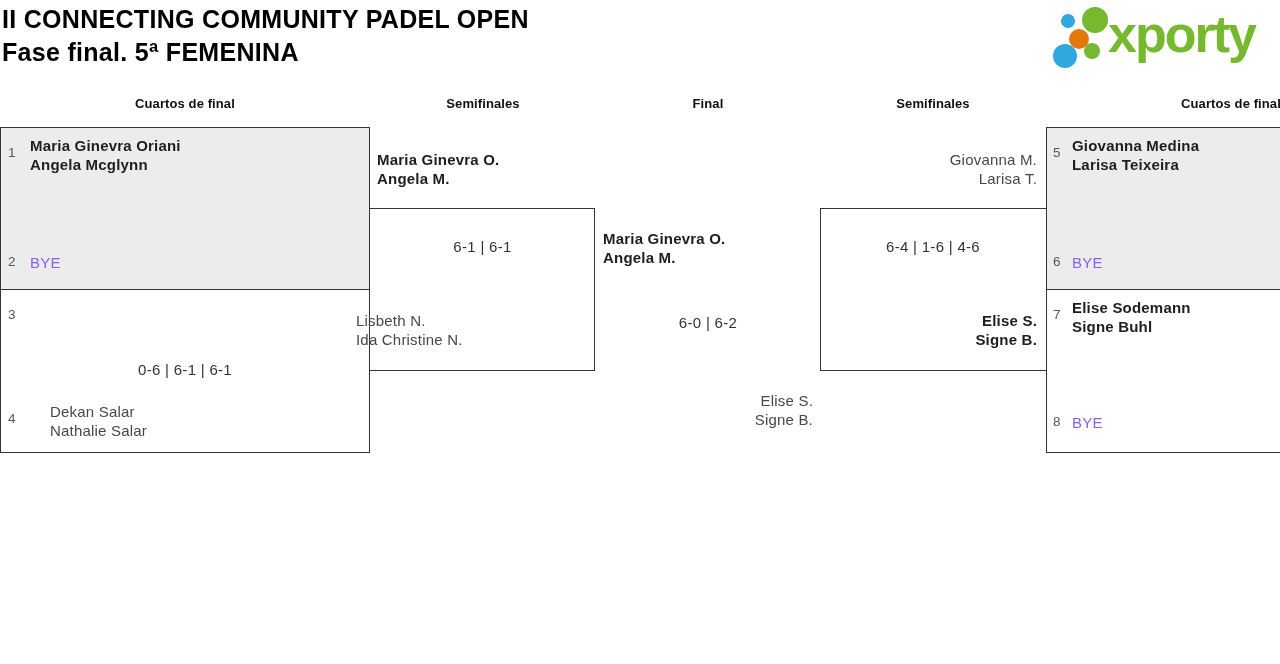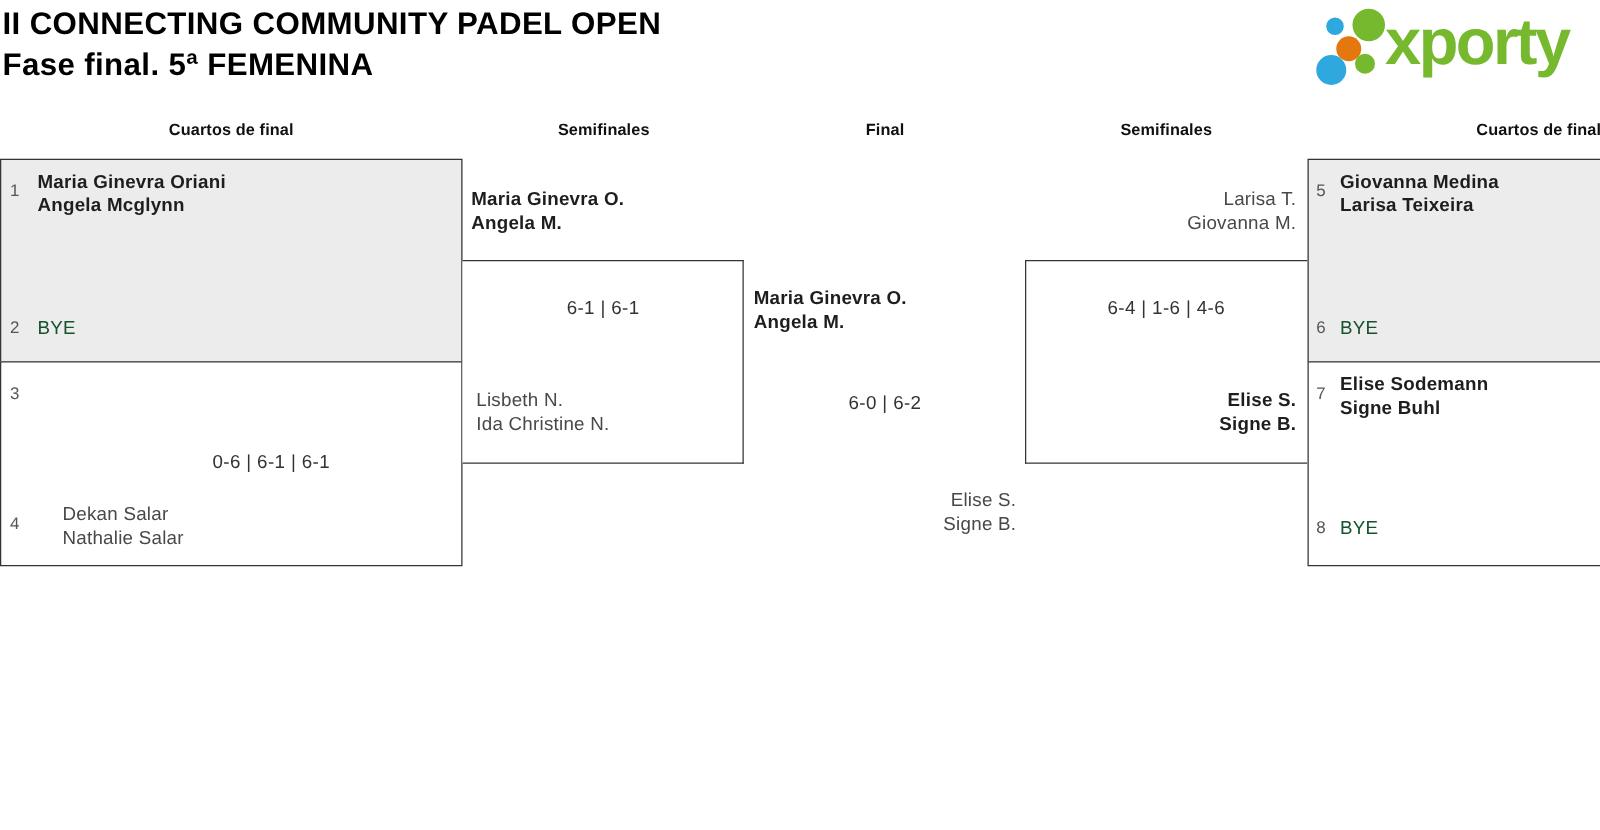--- a/index.html
+++ b/index.html
@@ -40,21 +40,21 @@
   .winner{font-weight:700;color:#1e1e1e;}
   .loser{font-weight:400;color:#484848;}
   .right-al{text-align:right;}
   .seed{
     position:absolute;font-size:13.5px;line-height:15px;color:#555;white-space:nowrap;
   }
   .score{
     position:absolute;font-size:15px;line-height:16px;color:#333;text-align:center;
     letter-spacing:0.3px;white-space:nowrap;
   }
-  .bye{font-weight:400;color:#14532d;}
+  .bye{font-weight:400;color:#8b5cf6;}
 </style>
 </head>
 <body>
 
 <div class="page">
 
   <div class="abs title">
     <div>II CONNECTING COMMUNITY PADEL OPEN</div>
     <div>Fase final. 5ª FEMENINA</div>
   </div>
@@ -83,50 +83,50 @@
 
   <div class="seed" style="left:8px;top:145px;">1</div>
   <div class="team winner" style="left:30px;top:136px;">
     <div>Maria Ginevra Oriani</div>
     <div>Angela Mcglynn</div>
   </div>
   <div class="seed" style="left:8px;top:254px;">2</div>
   <div class="team bye" style="left:30px;top:253px;">BYE</div>
 
   <div class="seed" style="left:8px;top:307px;">3</div>
-  <div class="score" style="left:0;top:362px;width:370px;margin-left:32px;">0-6 | 6-1 | 6-1</div>
+  <div class="score" style="left:0;top:362px;width:370px;">0-6 | 6-1 | 6-1</div>
   <div class="seed" style="left:8px;top:411px;">4</div>
   <div class="team loser" style="left:30px;top:402px;margin-left:20px;">
     <div>Dekan Salar</div>
     <div>Nathalie Salar</div>
   </div>
 
   <div class="team winner" style="left:377px;top:150px;">
     <div>Maria Ginevra O.</div>
     <div>Angela M.</div>
   </div>
   <div class="score" style="left:370px;top:239px;width:225px;">6-1 | 6-1</div>
-  <div class="team loser" style="left:381px;top:311px;">
+  <div class="team loser" style="left:356px;top:311px;">
     <div>Lisbeth N.</div>
     <div>Ida Christine N.</div>
   </div>
 
   <div class="team winner" style="left:603px;top:229px;">
     <div>Maria Ginevra O.</div>
     <div>Angela M.</div>
   </div>
   <div class="score" style="left:608px;top:315px;width:200px;">6-0 | 6-2</div>
   <div class="team loser right-al" style="left:613px;top:391px;width:200px;">
     <div>Elise S.</div>
     <div>Signe B.</div>
   </div>
 
   <div class="team loser right-al" style="left:837px;top:150px;width:200px;">
+    <div>Giovanna M.</div>
     <div>Larisa T.</div>
-    <div>Giovanna M.</div>
   </div>
   <div class="score" style="left:820px;top:239px;width:226px;">6-4 | 1-6 | 4-6</div>
   <div class="team winner right-al" style="left:837px;top:311px;width:200px;">
     <div>Elise S.</div>
     <div>Signe B.</div>
   </div>
 
   <div class="seed" style="left:1053px;top:145px;">5</div>
   <div class="team winner" style="left:1072px;top:136px;">
     <div>Giovanna Medina</div>

